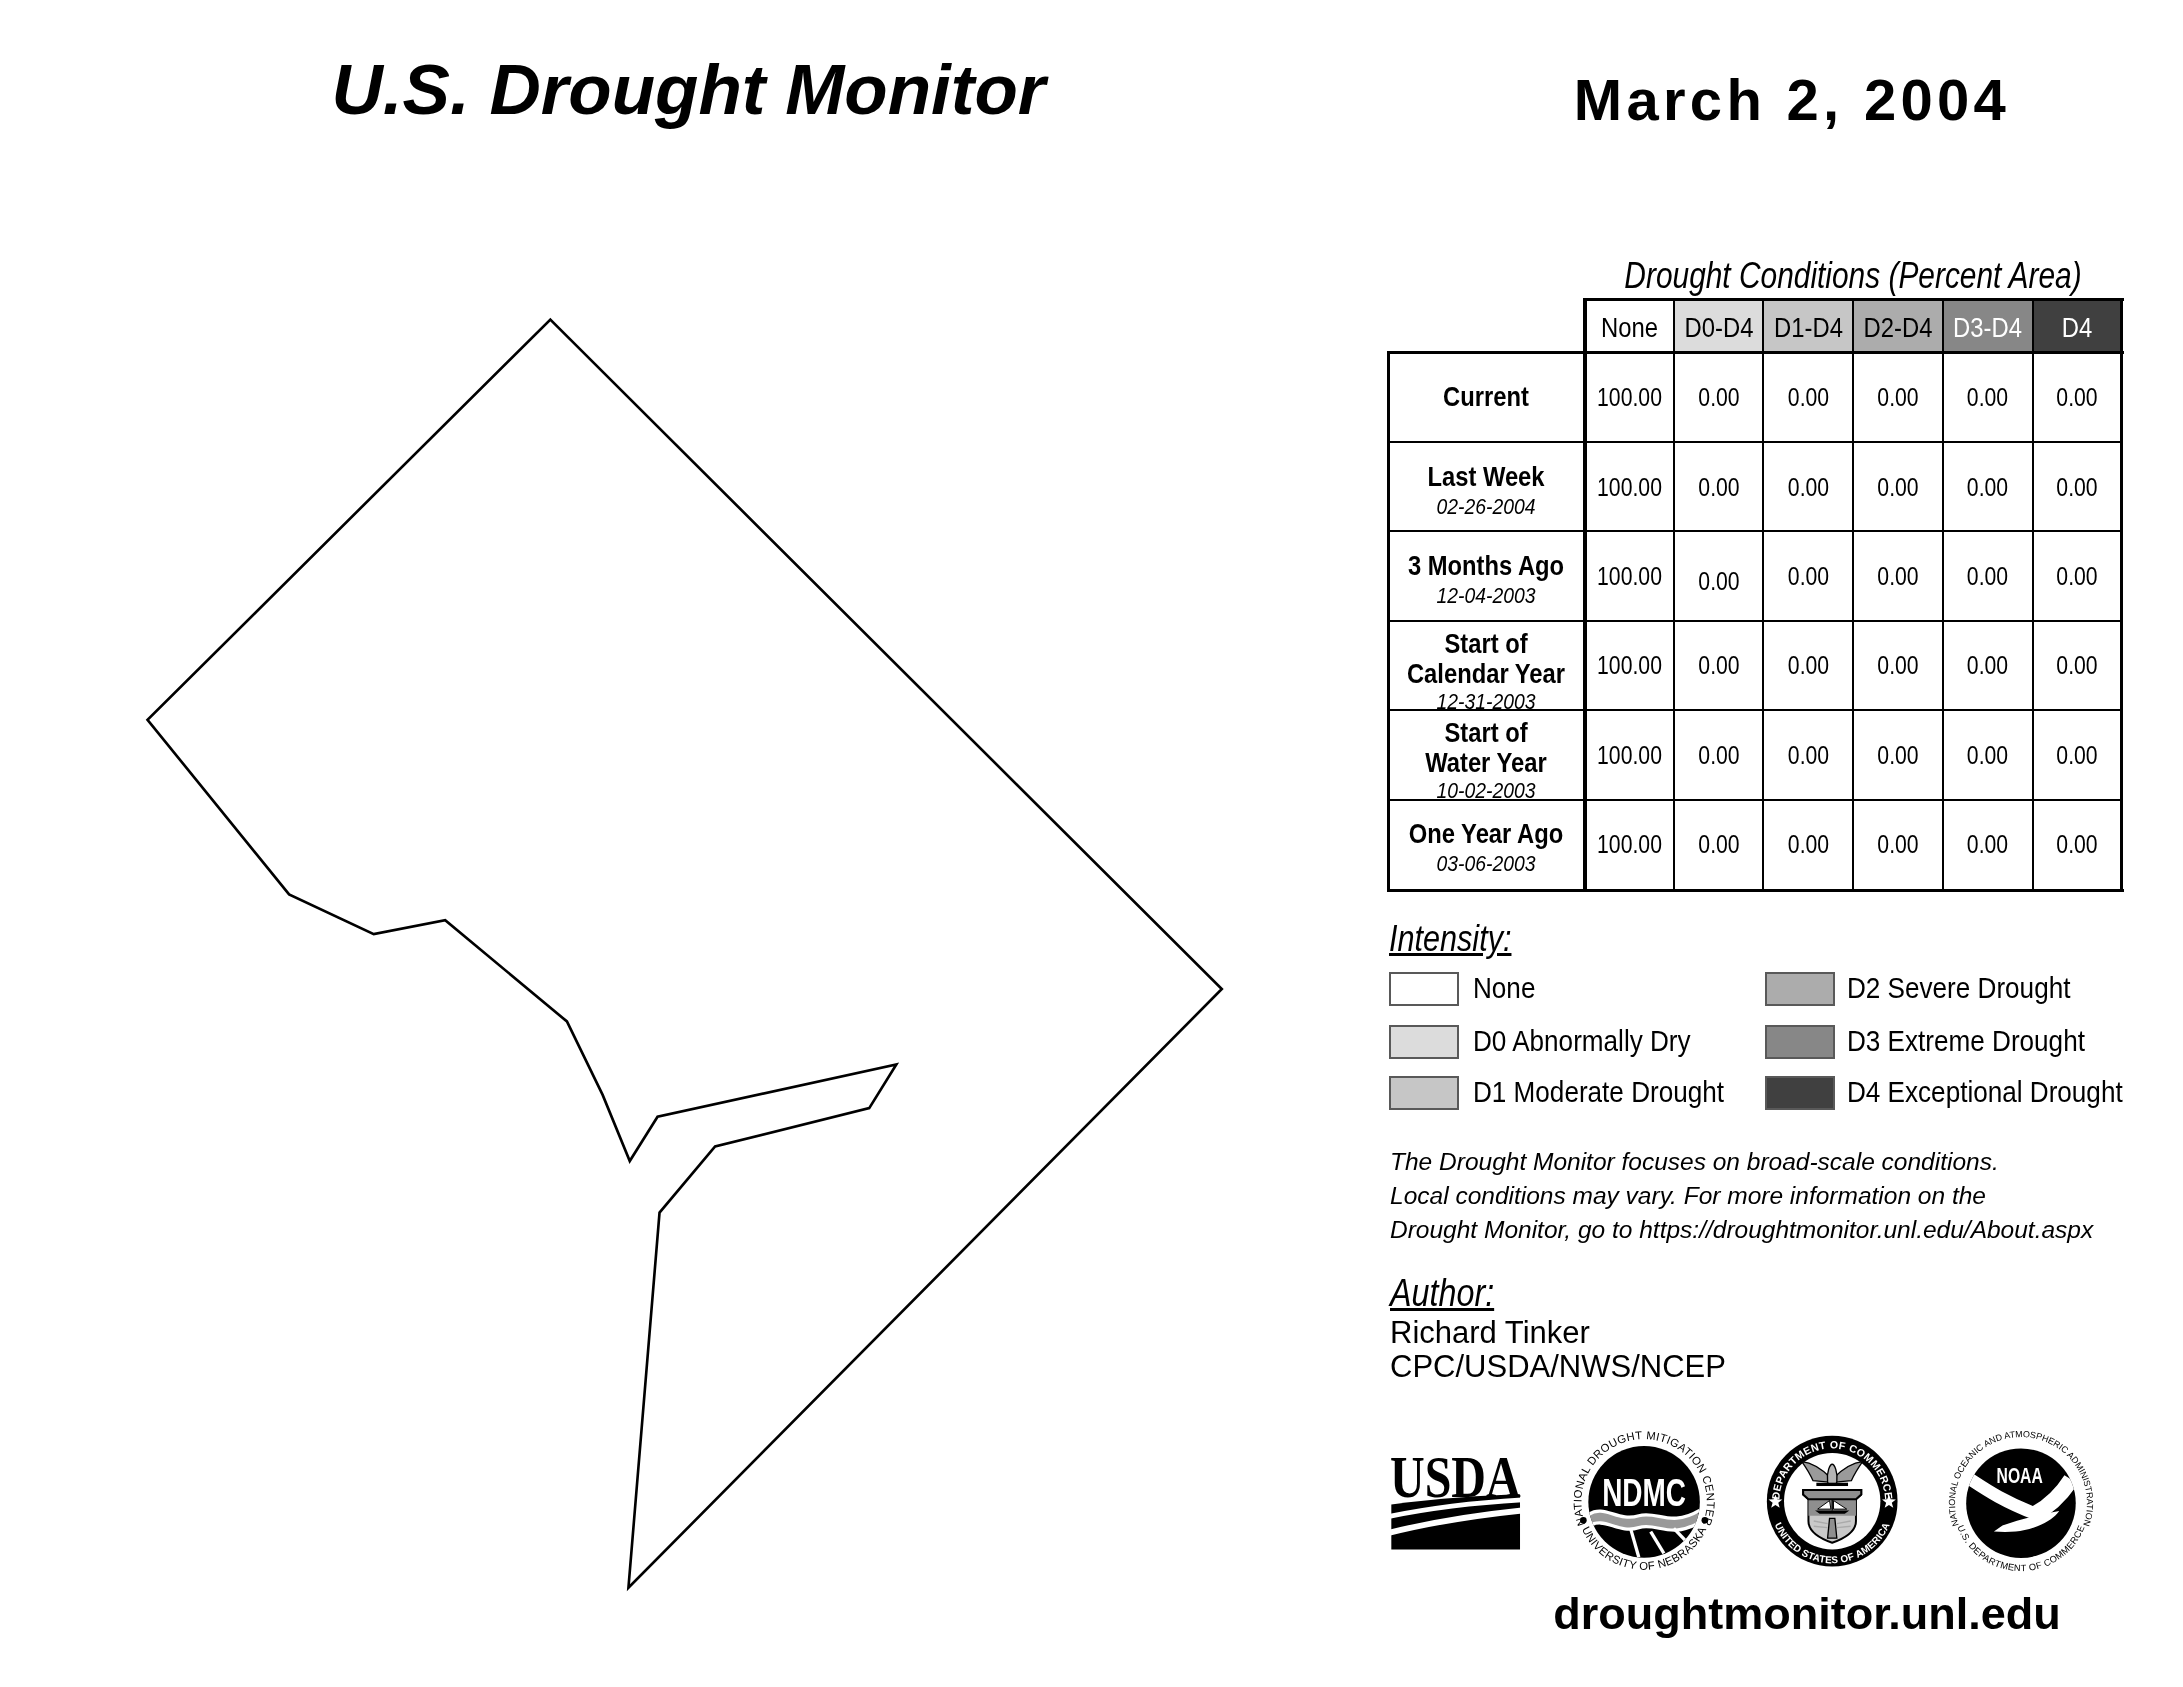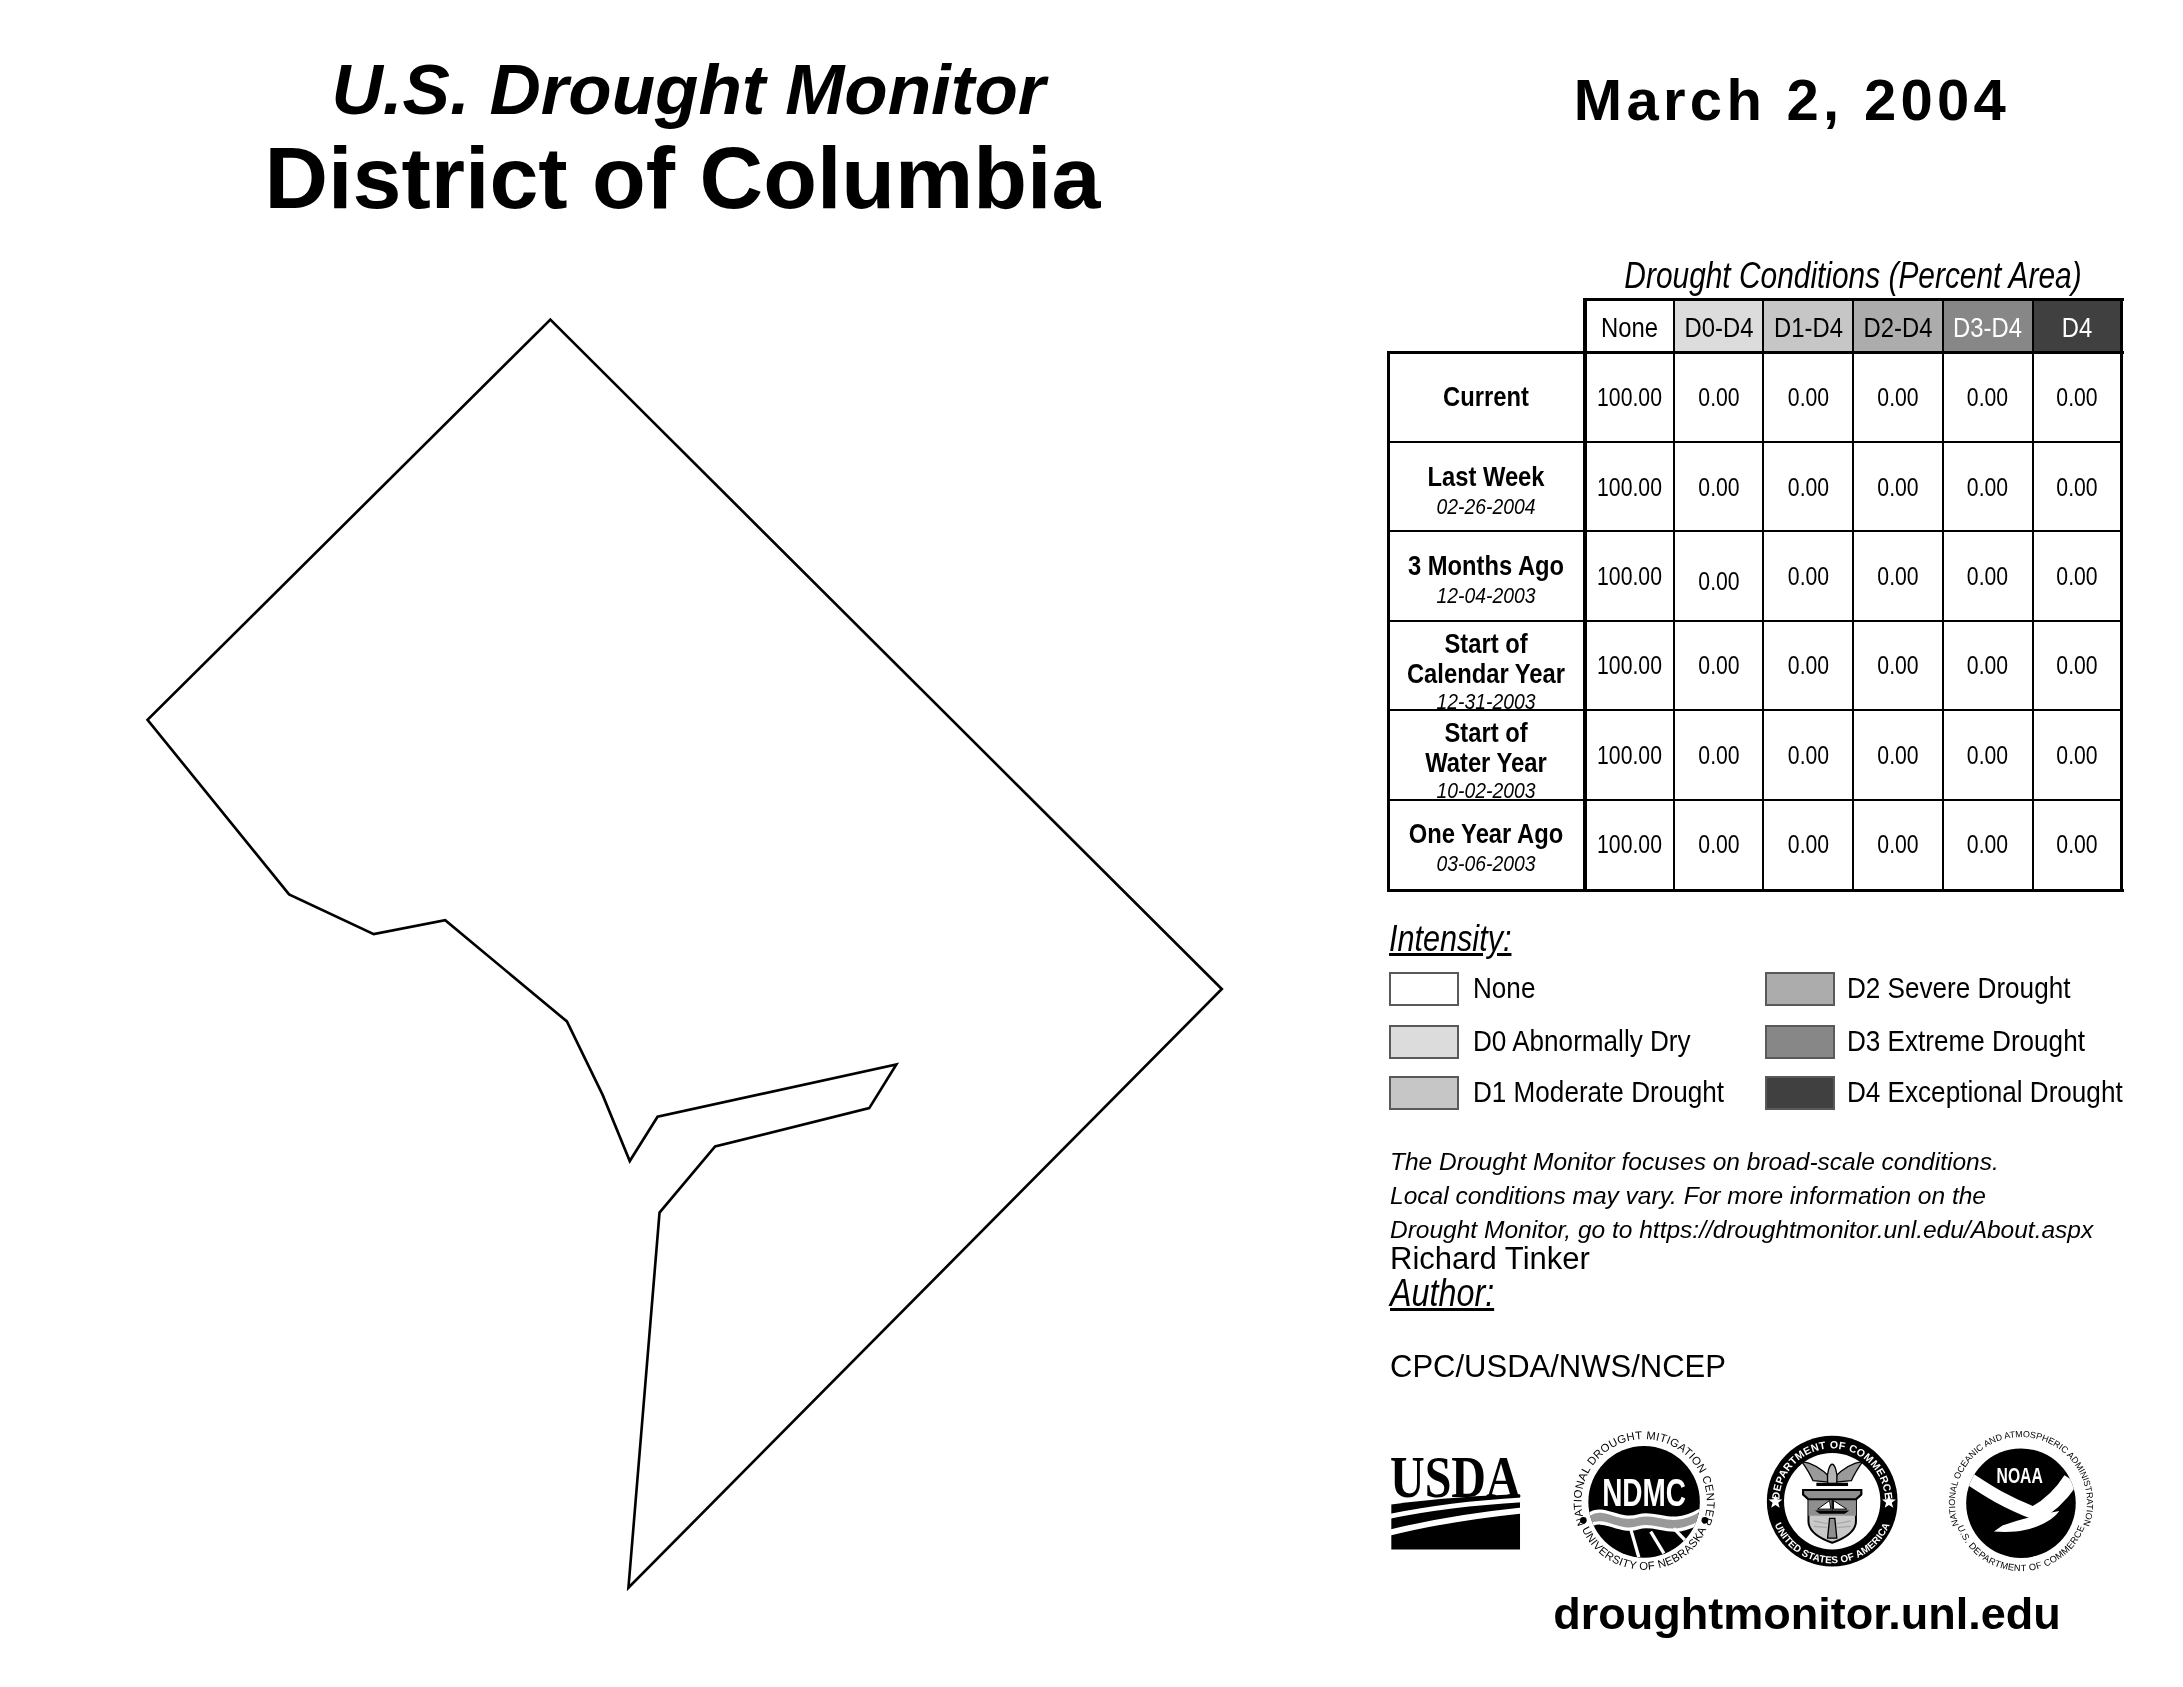--- a/index.html
+++ b/index.html
@@ -15,21 +15,20 @@
 <body>
 <div id="page">
 
 <svg class="abs" style="left:0;top:0" width="2183" height="1687" viewBox="0 0 3300 2550">
 
   <polygon points="832,483 1847,1495 950,2400 997,1833 1081,1733 1314,1675 1355,1609 994,1688 952,1755 911,1655 857,1544 673,1391 565,1412 437,1352 223,1088" fill="#ffffff" stroke="#000000" stroke-width="4" stroke-miterlimit="12"></polygon>
 </svg>
 
 <div class="abs ctr b i" style="left:159px;top:62px;width:1059px;font-size:71px;line-height:55px;">U.S. Drought Monitor</div>
 
-<div class="abs ctr b" style="left:153px;top:134px;width:1059px;font-size:88px;line-height:88px;">District of Columbia</div>
 
 <div class="abs ctr b" style="left:1395px;top:71px;width:794px;font-size:58px;line-height:58px;letter-spacing:4.3px;">March 2, 2004</div>
 
 
 
 <div class="abs ctr i" style="left:1456px;top:258px;width:794px;font-size:36px;line-height:36px;transform:scaleX(0.83);">Drought Conditions (Percent Area)</div>
 
 <div class="abs" id="tbl">
 
   <div class="abs" style="left:1585px;top:300px;width:89px;height:52px;background:#ffffff;"></div>
@@ -141,21 +140,21 @@
 <div class="abs" style="left:1847px;top:1027px;font-size:29px;line-height:29px;transform:scaleX(0.9);transform-origin:left;">D3 Extreme Drought</div>
 
 <div class="abs" style="left:1765px;top:1076px;width:66px;height:30px;background:#404040;border:2px solid #595959;"></div>
 
 <div class="abs" style="left:1847px;top:1078px;font-size:29px;line-height:29px;transform:scaleX(0.9);transform-origin:left;">D4 Exceptional Drought</div>
 
 <div class="abs i" style="left:1390px;top:1145px;width:767px;font-size:24.5px;line-height:34px;">The Drought Monitor focuses on broad-scale conditions.<br>Local conditions may vary. For more information on the<br>Drought Monitor, go to https://droughtmonitor.unl.edu/About.aspx</div>
 
 <div class="abs i" style="left:1390px;top:1274px;font-size:38px;line-height:38px;text-decoration:underline;transform:scaleX(0.85);transform-origin:left;">Author:</div>
 
-<div class="abs" style="left:1390px;top:1243px;font-size:31px;line-height:31px;">Richard Tinker</div>
+<div class="abs" style="left:1390px;top:1317px;font-size:31px;line-height:31px;">Richard Tinker</div>
 
 <div class="abs" style="left:1390px;top:1351px;font-size:31px;line-height:31px;">CPC/USDA/NWS/NCEP</div>
 
 <div class="abs ctr b" style="left:1476px;top:1591px;width:662px;font-size:45px;line-height:45px;">droughtmonitor.unl.edu</div>
 
 <svg class="abs" style="left:1376px;top:1422px;" width="754" height="198" viewBox="0 0 1140 300">
 
   <g transform="translate(22,54)">
     <text x="-2" y="59" font-family="Liberation Serif, serif" font-weight="bold" font-size="89" textLength="198" lengthAdjust="spacingAndGlyphs">USDA</text>
     <path d="M0,71 C70,62 140,57 195,56 L195,139 L0,139 Z" fill="#000"></path>

